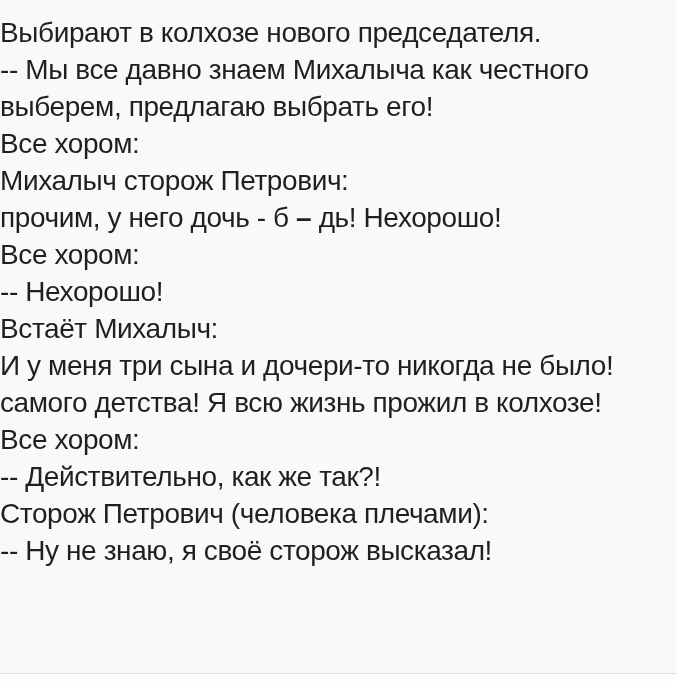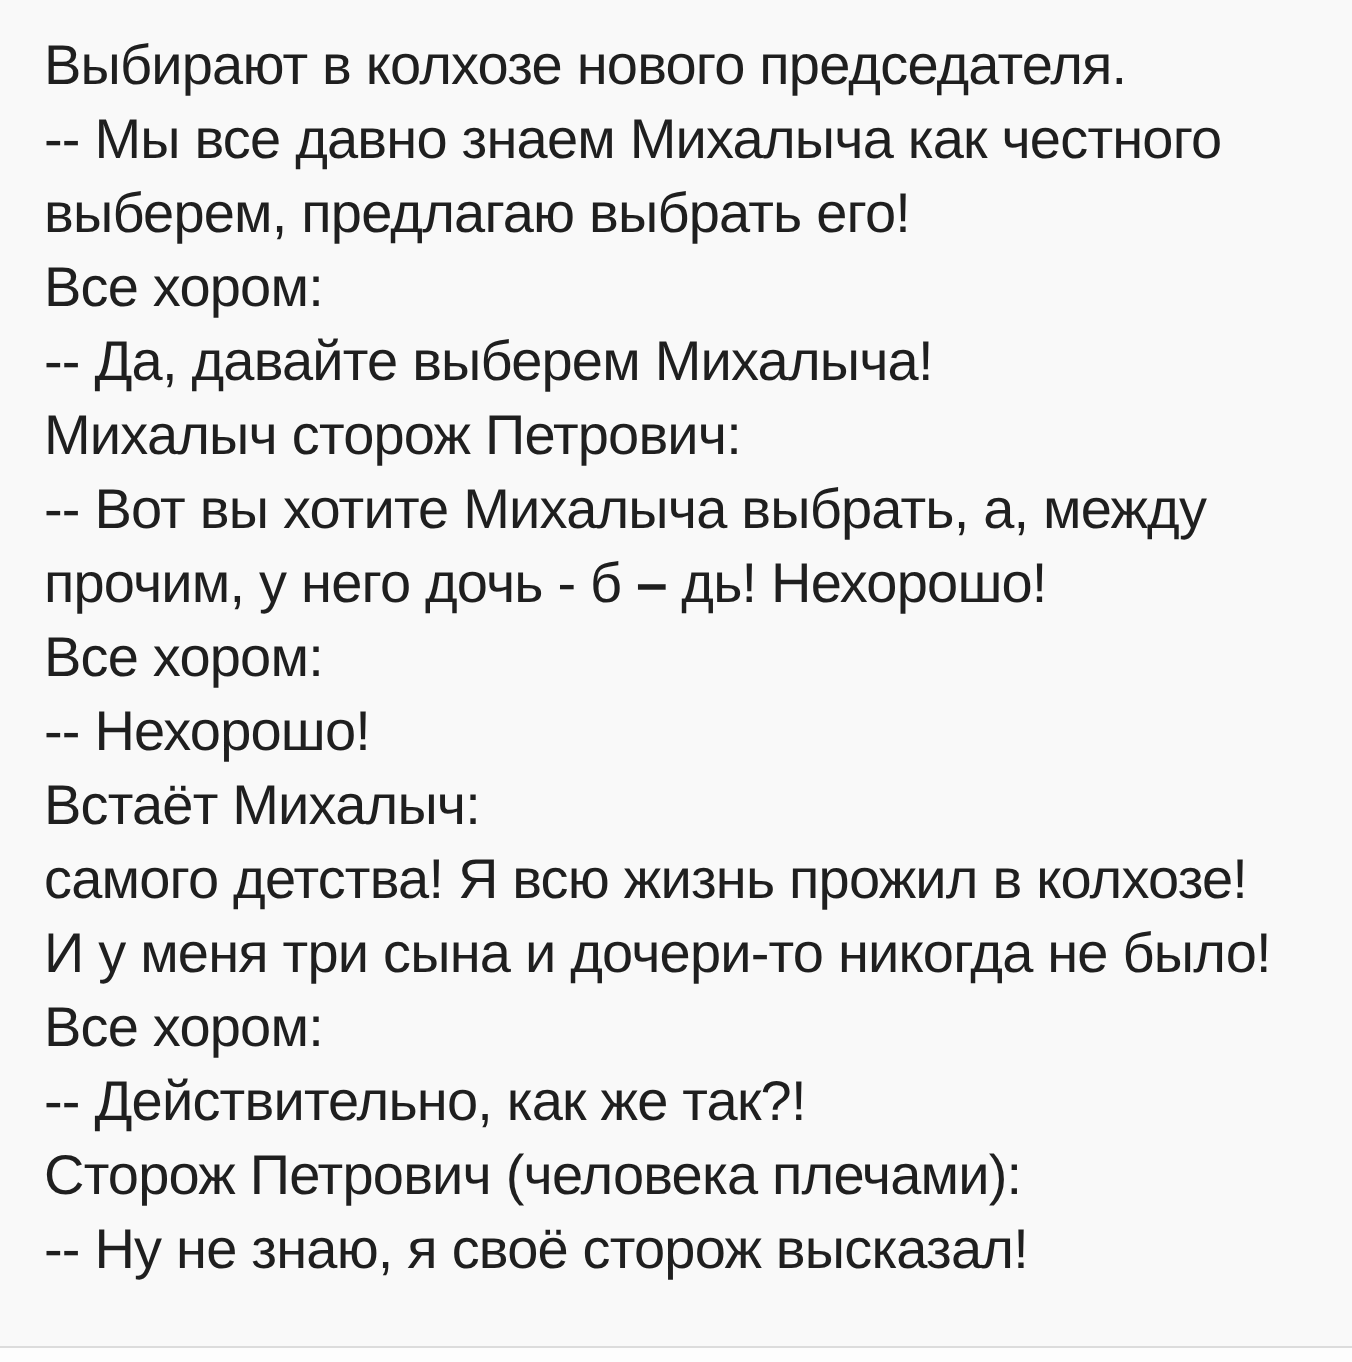--- a/index.html
+++ b/index.html
@@ -9,21 +9,21 @@
   .page {
     position: relative;
     width: 676px;
     height: 681px;
     background: #f9f9f9;
     overflow: hidden;
     font-family: "Liberation Sans", "DejaVu Sans", sans-serif;
   }
   .text-block {
     position: absolute;
-    left: 22px;
+    left: 0;
     top: 14px;
     right: 4px;
     color: #1f1f1f;
     font-size: 28px;
     line-height: 37px;
     letter-spacing: -0.4px;
   }
   .line {
     white-space: nowrap;
   }
@@ -49,31 +49,29 @@
 </style>
 </head>
 <body>
 
 <div class="page">
   <div class="text-block">
     <div class="line">Выбирают в колхозе нового председателя.</div>
     <div class="line">-- Мы все давно знаем Михалыча как честного</div>
     <div class="line">выберем, предлагаю выбрать его!</div>
     <div class="line">Все хором:</div>
-    <div class="line">-- Да, давайте выберем Михалыча!</div>
     <div class="line">Михалыч сторож Петрович:</div>
-    <div class="line">-- Вот вы хотите Михалыча выбрать, а, между</div>
     <div class="line">
       <span>прочим, у него дочь - б </span><span class="bold-dash">–</span><span> дь! Нехорошо!</span>
     </div>
     <div class="line">Все хором:</div>
     <div class="line">-- Нехорошо!</div>
     <div class="line">Встаёт Михалыч:</div>
+    <div class="line">И у меня три сына и дочери-то никогда не было!</div>
     <div class="line">самого детства! Я всю жизнь прожил в колхозе!</div>
-    <div class="line">И у меня три сына и дочери-то никогда не было!</div>
     <div class="line">Все хором:</div>
     <div class="line">-- Действительно, как же так?!</div>
     <div class="line">Сторож Петрович (человека плечами):</div>
     <div class="line">-- Ну не знаю, я своё сторож высказал!</div>
   </div>
   <div class="bottom-divider"></div>
   <div class="bottom-strip"></div>
 </div>
 
 </body></html>

